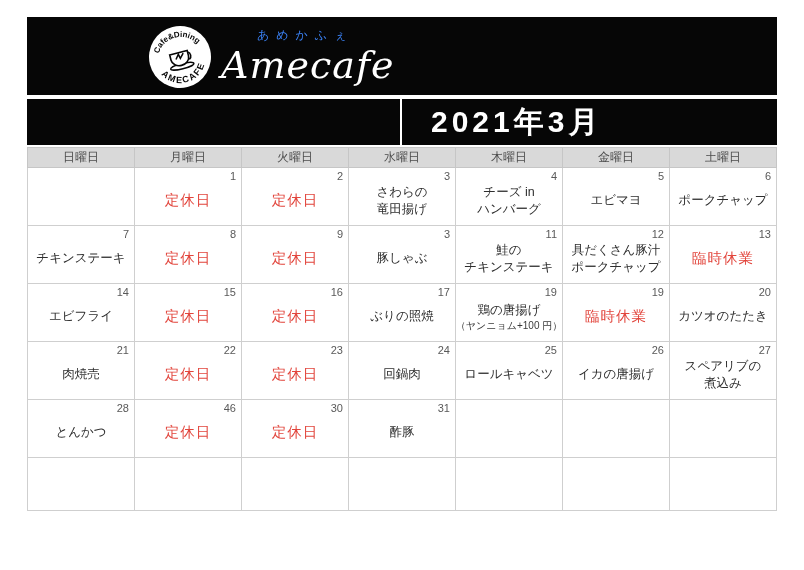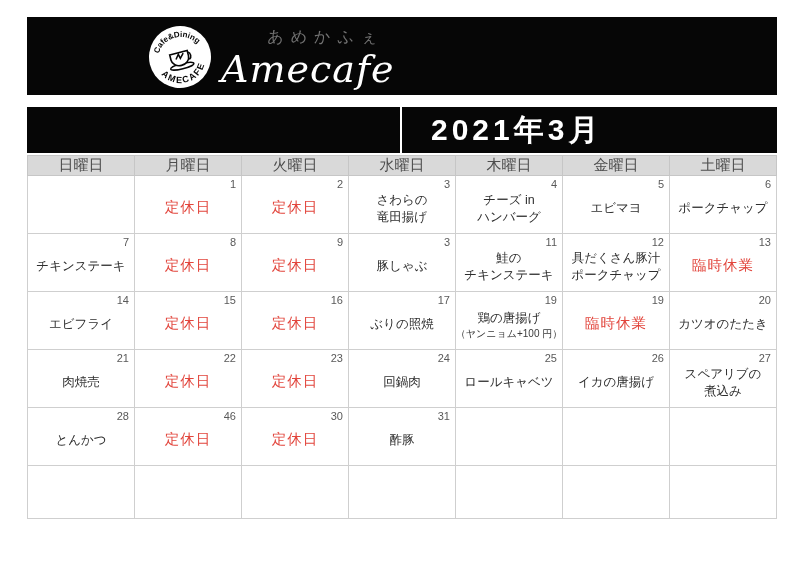--- a/index.html
+++ b/index.html
@@ -9,47 +9,47 @@
     --red:#e2453c;
   }
   .page { position:relative; width:804px; height:570px; background:#ffffff; }
   .content { position:absolute; left:27px; top:17px; width:750px; }
 
   
   .bar { background:#060606; }
   .bar1 { position:relative; height:78px; }
   .logo-circle { position:absolute; left:121px; top:8px; width:64px; height:64px; }
   .logo-text { position:absolute; left:194px; top:10px; color:#ffffff; }
-  .kana { font-size:16px; letter-spacing:7px; padding-left:36px; color:#737373;text-align:center; }
+  .kana { font-size:12px; letter-spacing:7px; padding-left:36px; color:#3b82f6; }
   .script {
     font-family:"DejaVu Serif","Liberation Serif",serif; font-style:italic;
     font-size:38px; line-height:42px; color:#ffffff; letter-spacing:1px;
   }
 
   
-  .bar2 { position:relative; height:46px; margin-top:12px; }
+  .bar2 { position:relative; height:46px; margin-top:4px; }
   .bar2-divider { position:absolute; left:373px; top:0; width:2px; height:46px; background:#ffffff; }
   .title {
     position:absolute; left:404px; top:0; line-height:46px;
     color:#ffffff; font-size:30px; font-weight:bold; letter-spacing:4px;
   }
 
   
   table.calendar { margin-top:2px; width:750px; border-collapse:collapse; table-layout:fixed; }
   th {
     background:#d9d9d9; border:1px solid #c6c6c6; font-weight:normal;
-    font-size:15px; color:#4d4d4d; height:19px; padding:0;
+    font-size:12px; color:#4d4d4d; height:19px; padding:0;
   }
   td { border:1px solid #cfcfcf; padding:0; vertical-align:top; background:#ffffff; }
   .cell { display:flex; flex-direction:column; height:57px; }
   .empty-week .cell { height:52px; }
   .date { text-align:right; font-size:11px; color:#595959; padding:2px 5px 0 0; height:13px; line-height:12px; }
   .menu { flex:1; display:flex; flex-direction:column; justify-content:center; align-items:center; padding-bottom:7px; }
   .menu-line { font-size:12.5px; color:#2e2e2e; line-height:17px; white-space:nowrap; }
-  .menu-line.red { color:var(--red); font-size:14.5px; letter-spacing:1px;font-family:Liberation Mono, monospace; }
+  .menu-line.red { color:var(--red); font-size:14.5px; letter-spacing:1px; }
   .sub-line { font-size:10px; color:#3a3a3a; line-height:13px; white-space:nowrap; }
 </style>
 </head>
 <body style="--red: #e2453c;">
 
 <div class="page">
   <div class="content">
 
     <div class="bar bar1">
       <div class="logo-circle">

